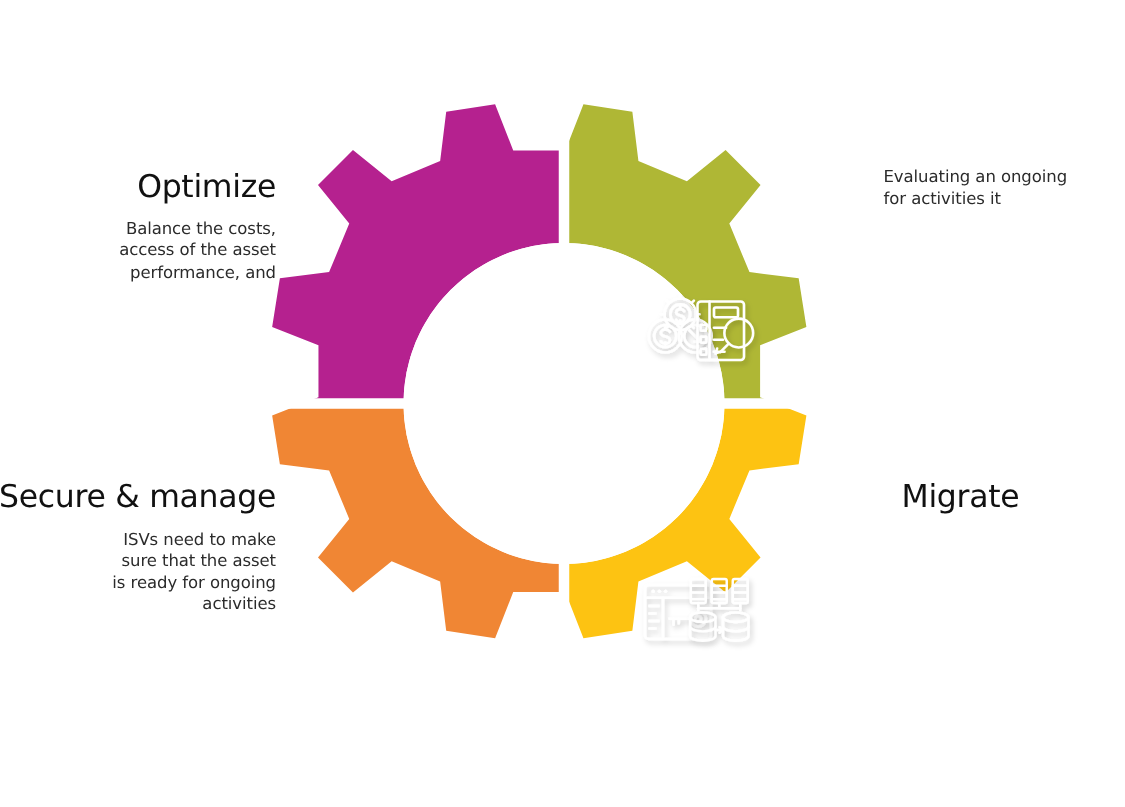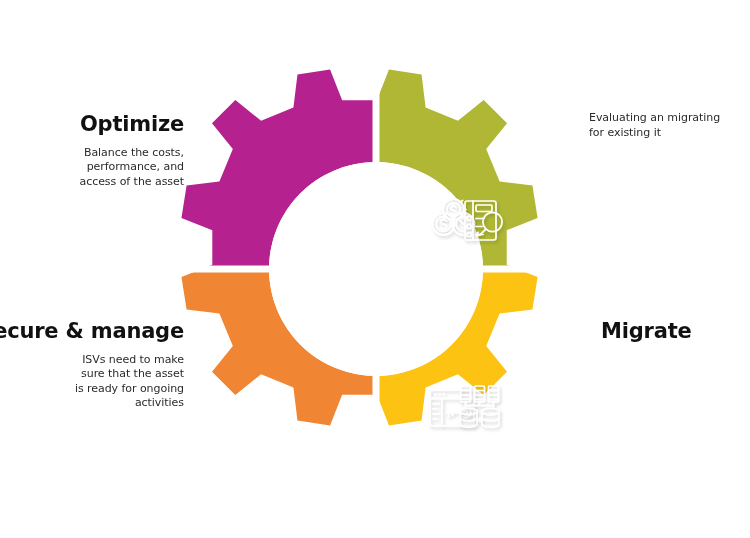--- a/index.html
+++ b/index.html
@@ -32,21 +32,21 @@
     height: 446px;
   }
   .gear-wrap svg { display: block; }
 
   
   .label-block {
     position: absolute;
     line-height: 1.32;
   }
   .label-title {
-    font-weight: bold;
+    font-weight: normal;
     font-size: 21px;
     color: #111111;
     letter-spacing: -0.2px;
     margin-bottom: 7px;
     white-space: nowrap;
   }
   .label-body {
     font-size: 11px;
     color: #2b2b2b;
     letter-spacing: -0.05px;
@@ -298,29 +298,29 @@
         <path d="M21.7 34.2L23.9 36l-2.2 1.8"></path>
       </g>
 
     </svg>
   </div>
 
   <div class="label-block align-right" id="block-optimize">
     <div class="label-title">Optimize</div>
     <div class="label-body">
       <div>Balance the costs,</div>
+      <div>access of the asset</div>
       <div>performance, and</div>
-      <div>access of the asset</div>
     </div>
   </div>
 
   <div class="label-block align-left" id="block-assess">
     <div class="label-body">
-      <div>Evaluating an migrating</div>
-      <div>for existing it</div>
+      <div>Evaluating an ongoing</div>
+      <div>for activities it</div>
     </div>
   </div>
 
   <div class="label-block align-right" id="block-secure">
     <div class="label-title">Secure &amp; manage</div>
     <div class="label-body">
       <div>ISVs need to make</div>
       <div>sure that the asset</div>
       <div>is ready for ongoing</div>
       <div>activities</div>

